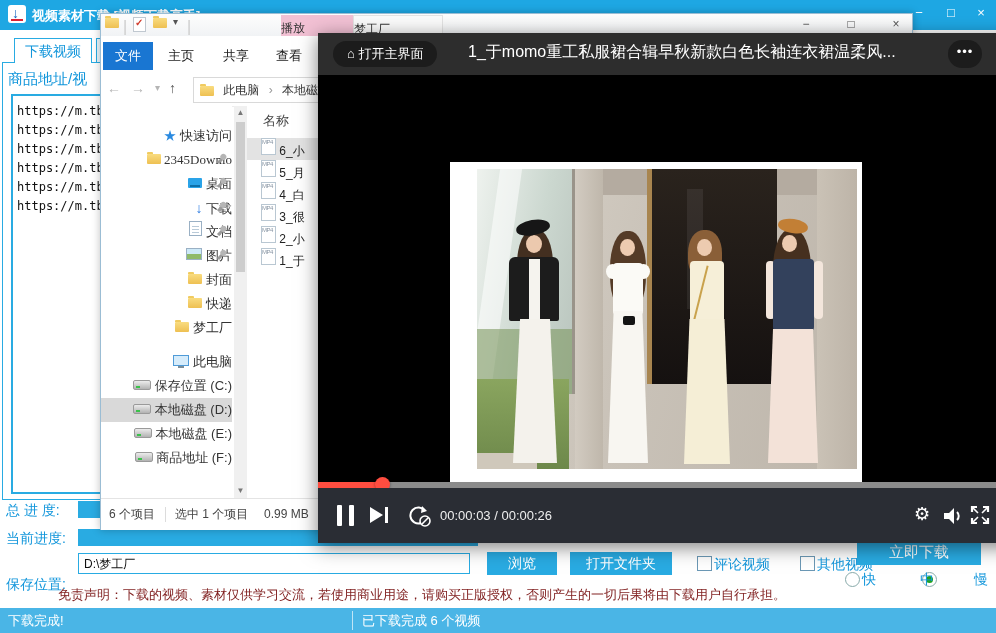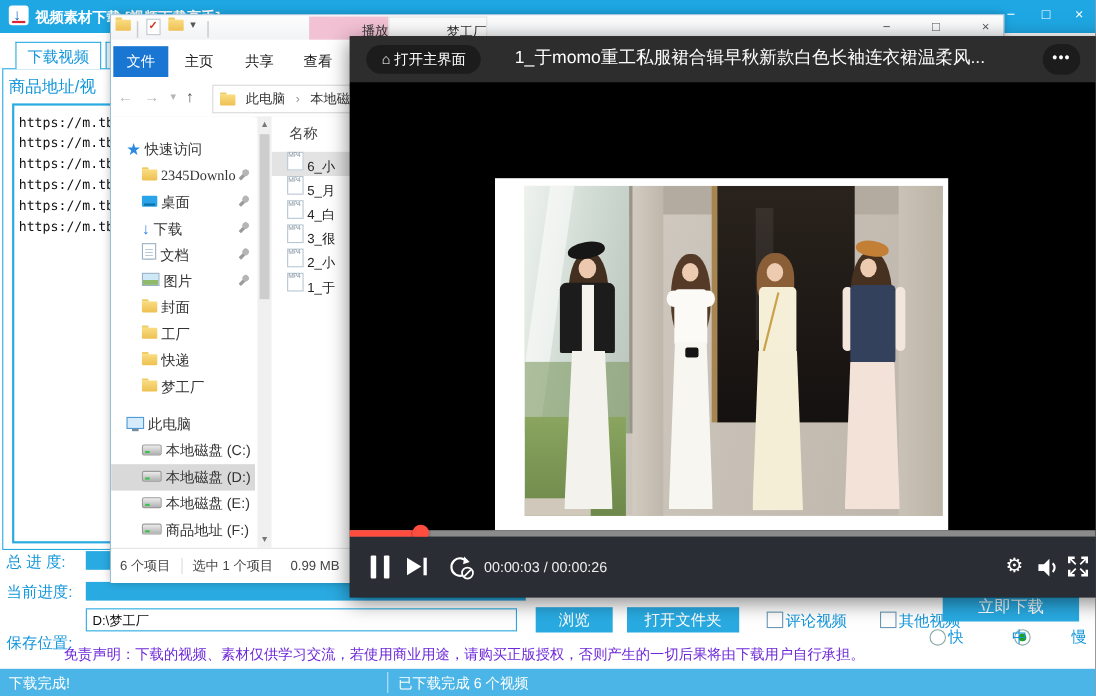--- a/index.html
+++ b/index.html
@@ -22,32 +22,32 @@
           font-family:"DejaVu Sans Mono",monospace;font-size:12px;color:#111;line-height:19px;
           padding:6px 0 0 4px;box-sizing:border-box;overflow:hidden;}
   .pbar{height:17px;background:#29abe2;}
   .inputbox{left:78px;top:553px;width:392px;height:21px;border:1px solid #29abe2;background:#fff;
             font-size:12px;color:#111;line-height:21px;padding-left:5px;box-sizing:border-box;}
   .btn{background:#29abe2;color:#fff;font-size:14px;text-align:center;}
   .chk{width:13px;height:13px;border:1px solid #6b98b5;background:#fff;display:inline-block;}
   .chklbl{color:#1296db;font-size:14px;}
   .radio{width:13px;height:13px;border:1px solid #8aa;border-radius:50%;background:#fff;display:inline-block;position:relative;}
   .radio.sel:after{content:"";position:absolute;left:3px;top:3px;width:7px;height:7px;border-radius:50%;background:#21a121;}
-  .disclaimer{left:0;top:586px;width:844px;text-align:center;font-size:13px;color:#6d28d9;}
+  .disclaimer{left:0;top:586px;width:844px;text-align:center;font-size:13px;color:#7f1d1d;}
   .statusbar{left:0;top:608px;width:996px;height:25px;background:#4ab5e6;color:#fff;font-size:13px;line-height:25px;}
   
   .explorer{left:100px;top:13px;width:813px;height:517px;background:#fff;border:1px solid #9bbdd4;
             box-sizing:border-box;box-shadow:0 0 8px rgba(0,0,0,.25);}
   .exp-titlebar{left:0;top:0;width:100%;height:22px;background:linear-gradient(#fdfdfd,#f1f3f5);}
   .qat{top:3px;font-size:11px;color:#888;}
   .ico-folder{width:14px;height:10px;background:linear-gradient(#f9dc80,#eec052);border-radius:1px;position:relative;display:inline-block;}
   .ico-folder:before{content:"";position:absolute;left:0;top:-2px;width:6px;height:2px;background:#f0cb60;border-radius:1px 1px 0 0;}
   .ico-check{width:11px;height:13px;background:#fff;border:1px solid #c0c8d0;position:relative;display:inline-block;}
   .ico-check:after{content:"✓";position:absolute;left:1px;top:-1px;color:#d03a2b;font-size:10px;font-weight:bold;}
-  .exp-tab{height:21px;line-height:26px;top:1px;text-align:right;font-size:12px;overflow:hidden;}
+  .exp-tab{height:21px;line-height:26px;top:1px;text-align:left;font-size:12px;overflow:hidden;}
   .ribbon-tab{top:0px;height:28px;line-height:28px;padding:0 12px;font-size:13px;color:#222;}
   .ribbon-tab.file{background:#1976d2;color:#fff;}
   .navrow{font-size:14px;color:#999;}
   .addrbar{border:1px solid #d9d9d9;background:#fff;height:24px;line-height:24px;font-size:12px;color:#333;}
   .sideitem{height:24px;line-height:24px;font-size:13px;color:#333;}
   .ico-star{color:#2a8ae0;font-size:13px;}
   .ico-desktop{width:14px;height:10px;background:#2aa3e8;border-radius:1px;position:relative;display:inline-block;}
   .ico-desktop:after{content:"";position:absolute;left:2px;bottom:1px;width:10px;height:2px;background:#0d6fa8;}
   .ico-down{color:#2f7de1;font-weight:bold;font-size:14px;}
   .ico-doc{width:11px;height:13px;background:#fff;border:1px solid #9ab0c4;display:inline-block;
@@ -176,33 +176,32 @@
     <span class="abs navrow" style="left:54px;top:8px;font-size:10px;color:#b5b5b5;">▾</span>
     <span class="abs navrow" style="left:68px;top:6px;color:#555;">↑</span>
     <div class="abs addrbar" style="left:92px;top:3px;width:710px;">
       <span class="ico-folder" style="margin:0 6px 0 6px;vertical-align:middle;"></span>
       <span>此电脑</span>
       <span style="color:#999;margin:0 6px;">›</span>
       <span>本地磁盘 (D:)</span>
     </div>
   </div>
 
-  <div class="abs" style="left:0;top:92px;width:131px;height:392px;background:#fff;overflow:hidden;">
+  <div class="abs" style="left:0;top:92px;width:131px;height:392px;background:#fff;overflow:hidden;text-align:right;">
     <div class="sideitem" style="padding-left:14px;margin-top:18px;"><span class="ico-star">★</span> <span>快速访问</span></div>
     <div class="sideitem" style="padding-left:28px;position:relative;font-family:Liberation Serif, serif;"><span class="ico-folder"></span> <span>2345Downlo</span><span class="ico-pin" style="position:absolute;right:10px;top:9px;"></span></div>
     <div class="sideitem" style="padding-left:28px;position:relative;"><span class="ico-desktop"></span> <span>桌面</span><span class="ico-pin" style="position:absolute;right:10px;top:9px;"></span></div>
     <div class="sideitem" style="padding-left:28px;position:relative;"><span class="ico-down">↓</span> <span>下载</span><span class="ico-pin" style="position:absolute;right:10px;top:9px;"></span></div>
     <div class="sideitem" style="padding-left:28px;position:relative;"><span class="ico-doc"></span> <span>文档</span><span class="ico-pin" style="position:absolute;right:10px;top:9px;"></span></div>
     <div class="sideitem" style="padding-left:28px;position:relative;"><span class="ico-pic"></span> <span>图片</span><span class="ico-pin" style="position:absolute;right:10px;top:9px;"></span></div>
     <div class="sideitem" style="padding-left:28px;"><span class="ico-folder"></span> <span>封面</span></div>
-    <div class="sideitem" style="padding-left:28px;"><span class="ico-folder"></span> <span>工厂</span></div>
     <div class="sideitem" style="padding-left:28px;"><span class="ico-folder"></span> <span>快递</span></div>
     <div class="sideitem" style="padding-left:28px;"><span class="ico-folder"></span> <span>梦工厂</span></div>
     <div class="sideitem" style="padding-left:14px;margin-top:10px;"><span class="ico-pc"></span> <span>此电脑</span></div>
-    <div class="sideitem" style="padding-left:28px;"><span class="ico-disk"></span> <span>本地磁盘 (C:)</span></div>
+    <div class="sideitem" style="padding-left:28px;"><span class="ico-disk"></span> <span>保存位置 (C:)</span></div>
     <div class="sideitem" style="padding-left:28px;background:#d9d9d9;"><span class="ico-disk"></span> <span>本地磁盘 (D:)</span></div>
     <div class="sideitem" style="padding-left:28px;"><span class="ico-disk"></span> <span>本地磁盘 (E:)</span></div>
     <div class="sideitem" style="padding-left:28px;"><span class="ico-disk"></span> <span>商品地址 (F:)</span></div>
   </div>
 
   <div class="abs scrollbar" style="left:133px;top:92px;width:13px;height:392px;">
     <div style="text-align:center;font-size:8px;line-height:14px;">▲</div>
     <div style="position:absolute;left:2px;top:16px;width:9px;height:150px;background:#cdcdcd;"></div>
     <div style="position:absolute;bottom:0;width:100%;text-align:center;font-size:8px;line-height:14px;">▼</div>
   </div>

